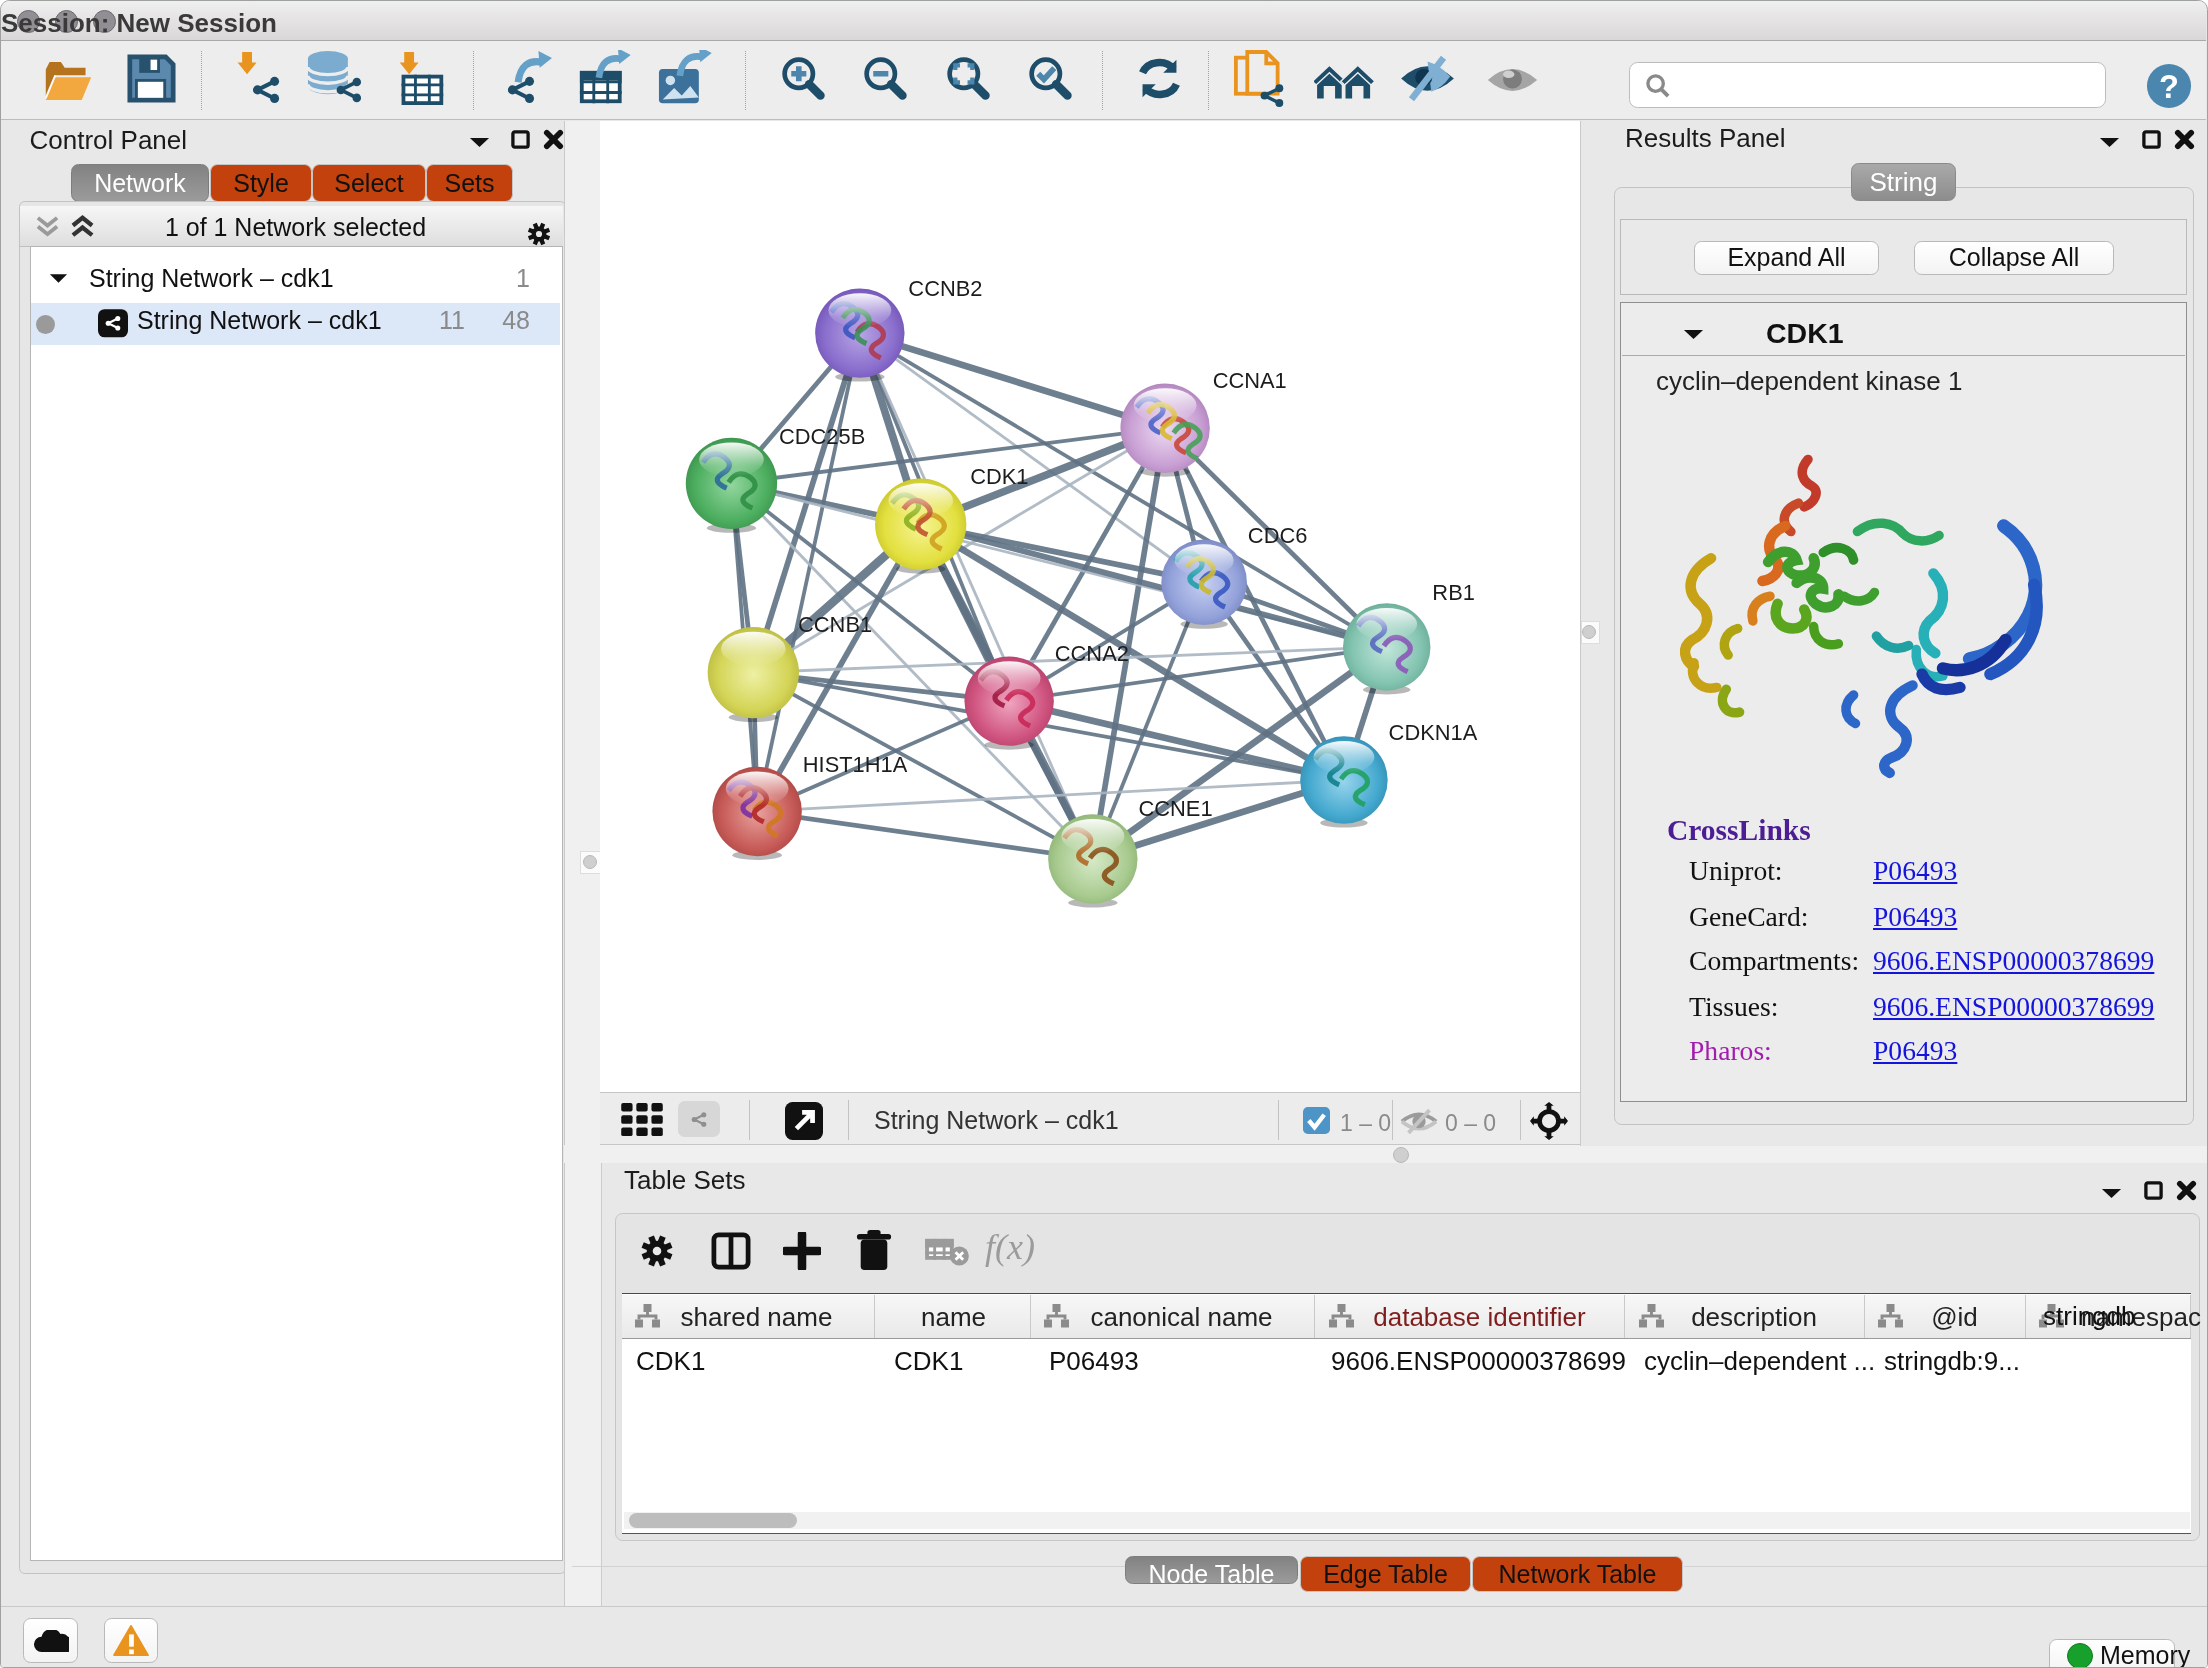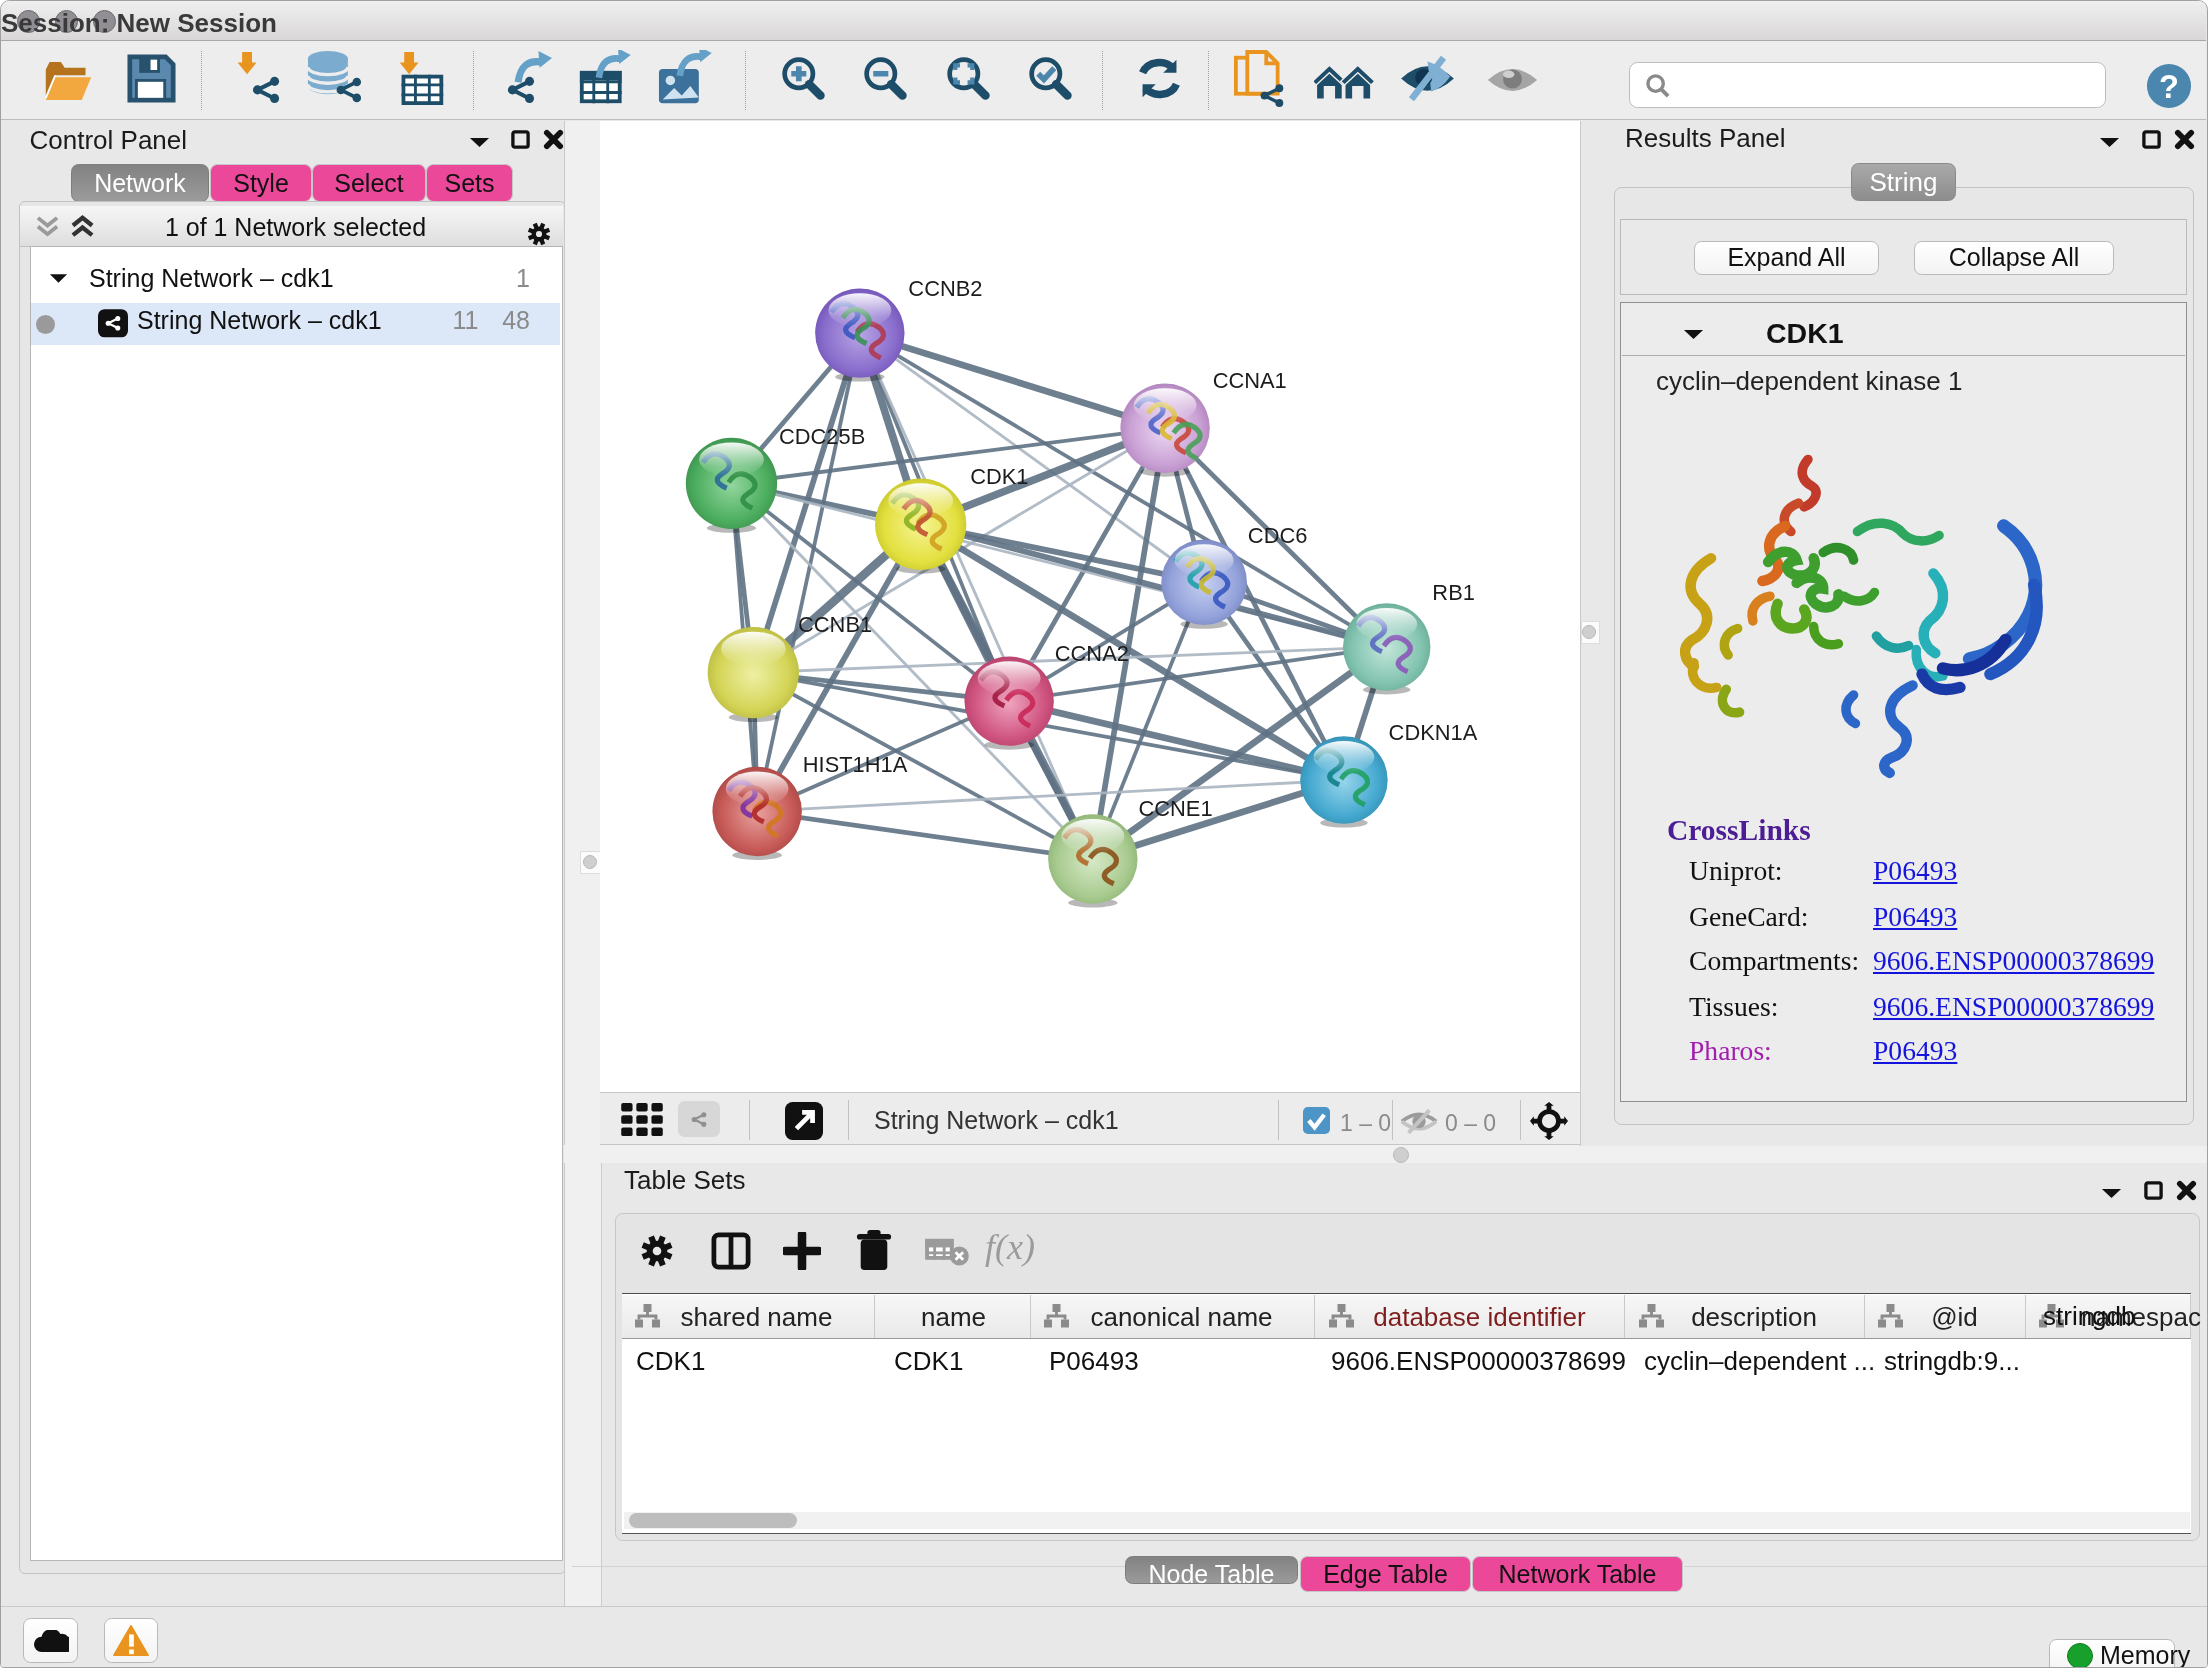--- a/index.html
+++ b/index.html
@@ -8,21 +8,21 @@
 .abs{position:absolute;}
 .titlebar{left:0;top:0;width:2205px;height:39px;background:linear-gradient(#f0eff0,#d9d7d8);
  border-bottom:1px solid #aaa8a9;}
 .tl{position:absolute;top:8.6px;width:23px;height:23px;border-radius:50%;background:#918e94;border:1.4px solid #6c6970;box-sizing:border-box;}
 .title{position:absolute;top:6.7px;left:0;width:2205px;text-align:left;font-size:26px;font-weight:bold;color:#3a3a3a;}
 .toolbar{left:0;top:40px;width:2205px;height:78px;background:#eeedee;border-bottom:1px solid #bdbbbc;}
 .vsep{position:absolute;top:9.5px;height:59px;width:0;border-left:1.9px dotted #a2a2a2;}
 .searchbox{position:absolute;left:1628px;top:21px;width:477px;height:46px;background:#fff;
  border:1.9px solid #bcbcbc;border-radius:8.6px;box-sizing:border-box;}
 .ptitle{position:absolute;font-size:26px;color:#1b1b1b;}
-.tab{position:absolute;height:38px;border:1px solid #c6c6c6;background:#ec4899;color:#111;
+.tab{position:absolute;height:38px;border:1px solid #c6c6c6;background:#c2410c;color:#111;
  font-size:25px;text-align:center;box-sizing:border-box;border-radius:7.6px;line-height:36px;}
 .tab.sel{background:linear-gradient(#828282,#9b9b9b);color:#fff;border-color:#7d7d7d;}
 .btn{position:absolute;background:linear-gradient(#ffffff,#f3f3f3);border:1.9px solid #b9b9b9;border-radius:7.6px;
  box-sizing:border-box;font-size:25px;color:#111;text-align:center;}
 .serif{font-family:"Liberation Serif",serif;}
 .link{color:#1414dd;text-decoration:underline;}
 </style></head><body>
 <div class="win">
     <div class="abs titlebar">
       <div class="tl" style="left:16px"></div>
@@ -208,21 +208,21 @@
     <div class="abs" style="left:35px;top:314px;width:19px;height:19px;border-radius:50%;background:#9a9a9a"></div>
     <svg class="abs" style="left:97px;top:308px" width="30" height="28.5" viewBox="0 0 32 30">
       <rect x="0" y="0" width="32" height="30" rx="7" fill="#111"></rect>
       <line x1="10.9" y1="15" x2="21.1" y2="9.9" stroke="#fff" stroke-width="2.3800000000000003"></line>
       <line x1="10.9" y1="15" x2="21.1" y2="20.1" stroke="#fff" stroke-width="2.3800000000000003"></line>
       <circle cx="10.9" cy="15" r="2.72" fill="#fff"></circle>
       <circle cx="21.1" cy="9.9" r="2.72" fill="#fff"></circle>
       <circle cx="21.1" cy="20.1" r="2.72" fill="#fff"></circle>
     </svg>
     <div class="abs" style="left:136px;top:305px;font-size:25px;color:#111">String Network – cdk1</div>
-    <div class="abs" style="left:438px;top:305px;width:53px;text-align:center;font-size:25px;color:#8a8a8a">11</div>
+    <div class="abs" style="left:438px;top:305px;width:53px;text-align:left;font-size:25px;color:#8a8a8a">11</div>
     <div class="abs" style="left:476px;top:305px;width:53px;text-align:right;font-size:25px;color:#8a8a8a">48</div>
     <div class="abs" style="left:563px;top:120px;width:36px;height:1485px;background:#f0f0f0;border-left:1px solid #c9c9c9;border-right:1px solid #cccccc;"></div>
     <div class="abs" style="left:579px;top:850px;width:20px;height:21px;background:#fbfbfb;border:1px solid #ddd"></div>
     <div class="abs" style="left:582px;top:854px;width:12.4px;height:12.4px;border-radius:50%;background:#cfcfcf;border:1px solid #b9b9b9"></div>
     <div class="abs" style="left:599px;top:120px;width:980px;height:971px;background:#fff;"></div>
     <svg class="abs" style="left:599px;top:120px" width="980" height="971" viewBox="0 0 1030 1021">
       <defs>
         <linearGradient id="gloss" x1="0" y1="0" x2="0" y2="1">
           <stop offset="0" stop-color="#ffffff" stop-opacity="0.95"></stop>
           <stop offset="0.7" stop-color="#ffffff" stop-opacity="0.2"></stop>

